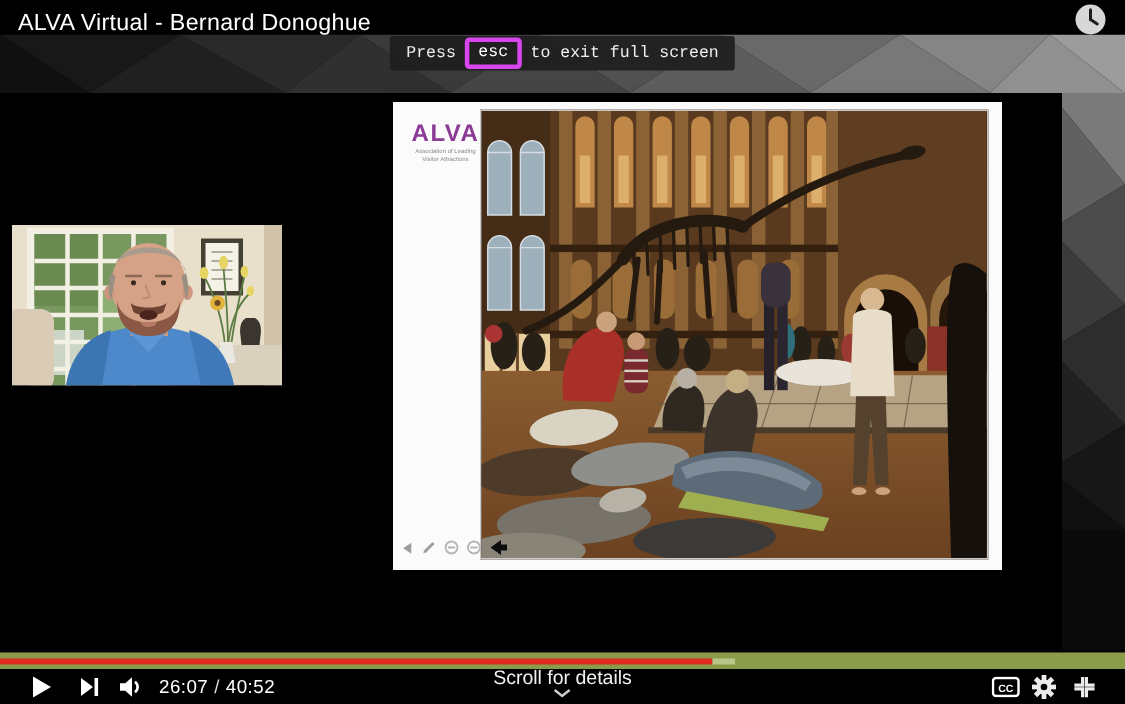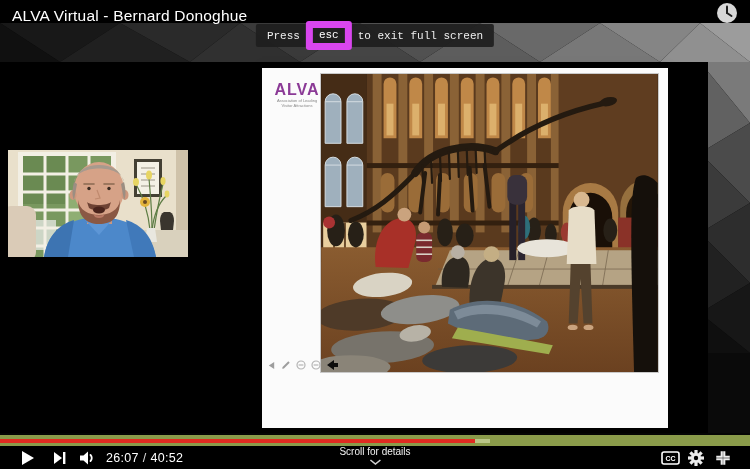--- a/index.html
+++ b/index.html
@@ -17,29 +17,29 @@
   #video-title{left:12px;top:7px;color:#fff;font-size:15.5px;letter-spacing:.2px;}
   #watch-later{left:716px;top:2px;width:22px;height:22px;}
 
   
   #esc-toast{
     left:50%;top:24px;transform:translateX(-50%);
     height:23px;display:flex;align-items:center;gap:6px;padding:0 11px;
     background:rgba(30,30,30,.92);border-radius:2px;color:#eee;font-size:11px;white-space:nowrap;font-family:Liberation Mono, monospace;
   }
   #esc-toast .keycap{
-    border:7px solid #d946ef;border-radius:3px;padding:1px 6px 2px;font-size:11px;color:#fff;
+    border:3px solid #d946ef;border-radius:3px;padding:1px 6px 2px;font-size:11px;color:#fff;
   }
 
   
   #webcam{left:8px;top:150px;width:180px;height:107px;background:#111;overflow:hidden;}
 
   
   #slide{
-    left:262px;top:68px;width:406px;height:360px;background:#fbfbfb;
+    left:262px;top:68px;width:406px;height:312px;background:#fbfbfb;
     box-shadow:0 0 8px rgba(0,0,0,.55);
   }
   #alva-logo{left:9px;top:13px;width:52px;text-align:center;}
   #alva-logo .logo-text{font-size:16px;font-weight:bold;letter-spacing:1px;line-height:17px;}
   #alva-logo .logo-sub{font-size:4px;color:#8a8a8a;line-height:5px;}
   #slide-photo{left:58px;top:5px;width:339px;height:300px;border:1px solid #c9c9c9;box-sizing:border-box;background:#3a2615;}
   #presenter-tools{left:5px;top:291px;display:flex;align-items:center;gap:5px;}
 
   
   #progress-track{left:0;top:435px;width:750px;height:11px;}
@@ -48,21 +48,21 @@
 
   
   #control-bar{left:0;top:446px;width:750px;height:23px;background:#000;}
   .ctl{position:absolute;top:0;height:23px;display:flex;align-items:center;}
   #play-button{left:22px;}
   #next-button{left:54px;}
   #volume-button{left:80px;}
   #time-display{left:106px;color:#fff;font-size:12.5px;letter-spacing:.3px;}
   #time-display .sep{margin:0 4px;color:#ddd;}
   #scroll-hint{left:50%;top:446px;transform:translateX(-50%);text-align:center;cursor:pointer;}
-  #scroll-hint .hint-text{color:#f1f1f1;font-size:10px;line-height:12px;}
+  #scroll-hint .hint-text{color:#f1f1f1;font-size:13px;line-height:12px;}
   #scroll-hint svg{display:block;margin:1px auto 0;}
   #cc-button{left:661px;}
   #settings-button{left:688px;}
   #exit-fullscreen-button{left:714px;}
   .icon-btn{cursor:pointer;}
 </style>
 </head>
 <body>
 
 <svg id="video-stage" class="abs" width="750" height="422" viewBox="0 0 750 422">

